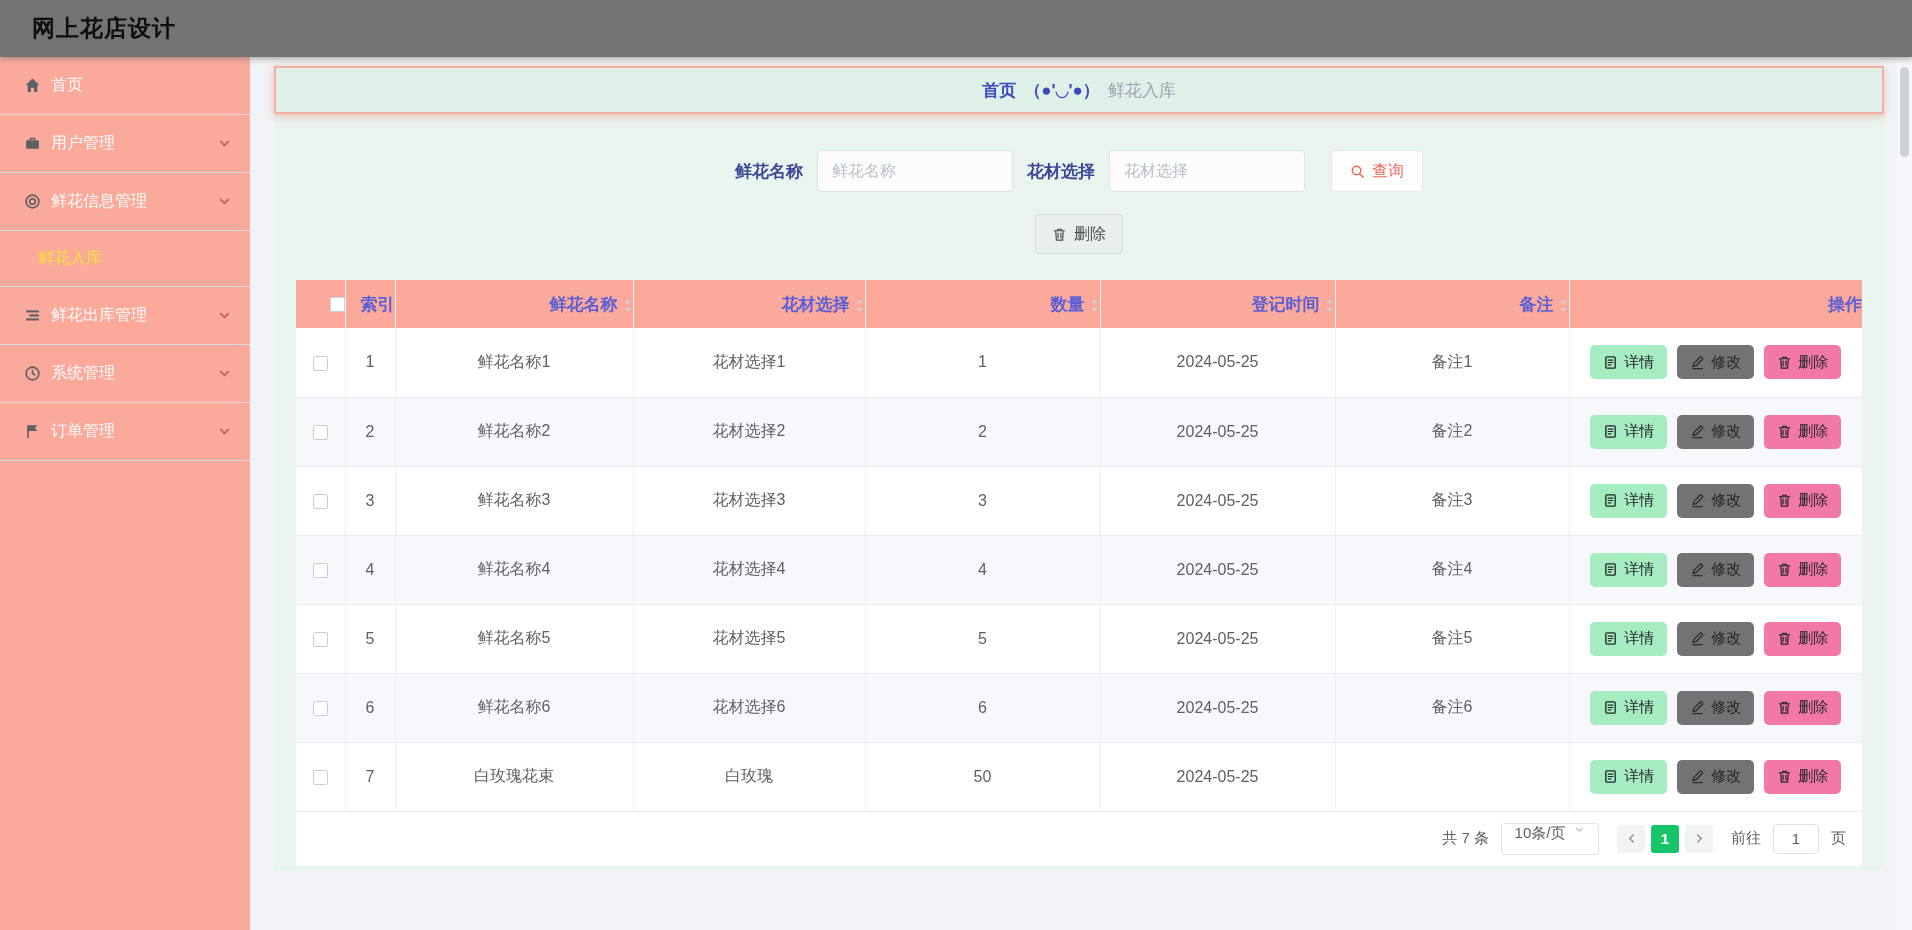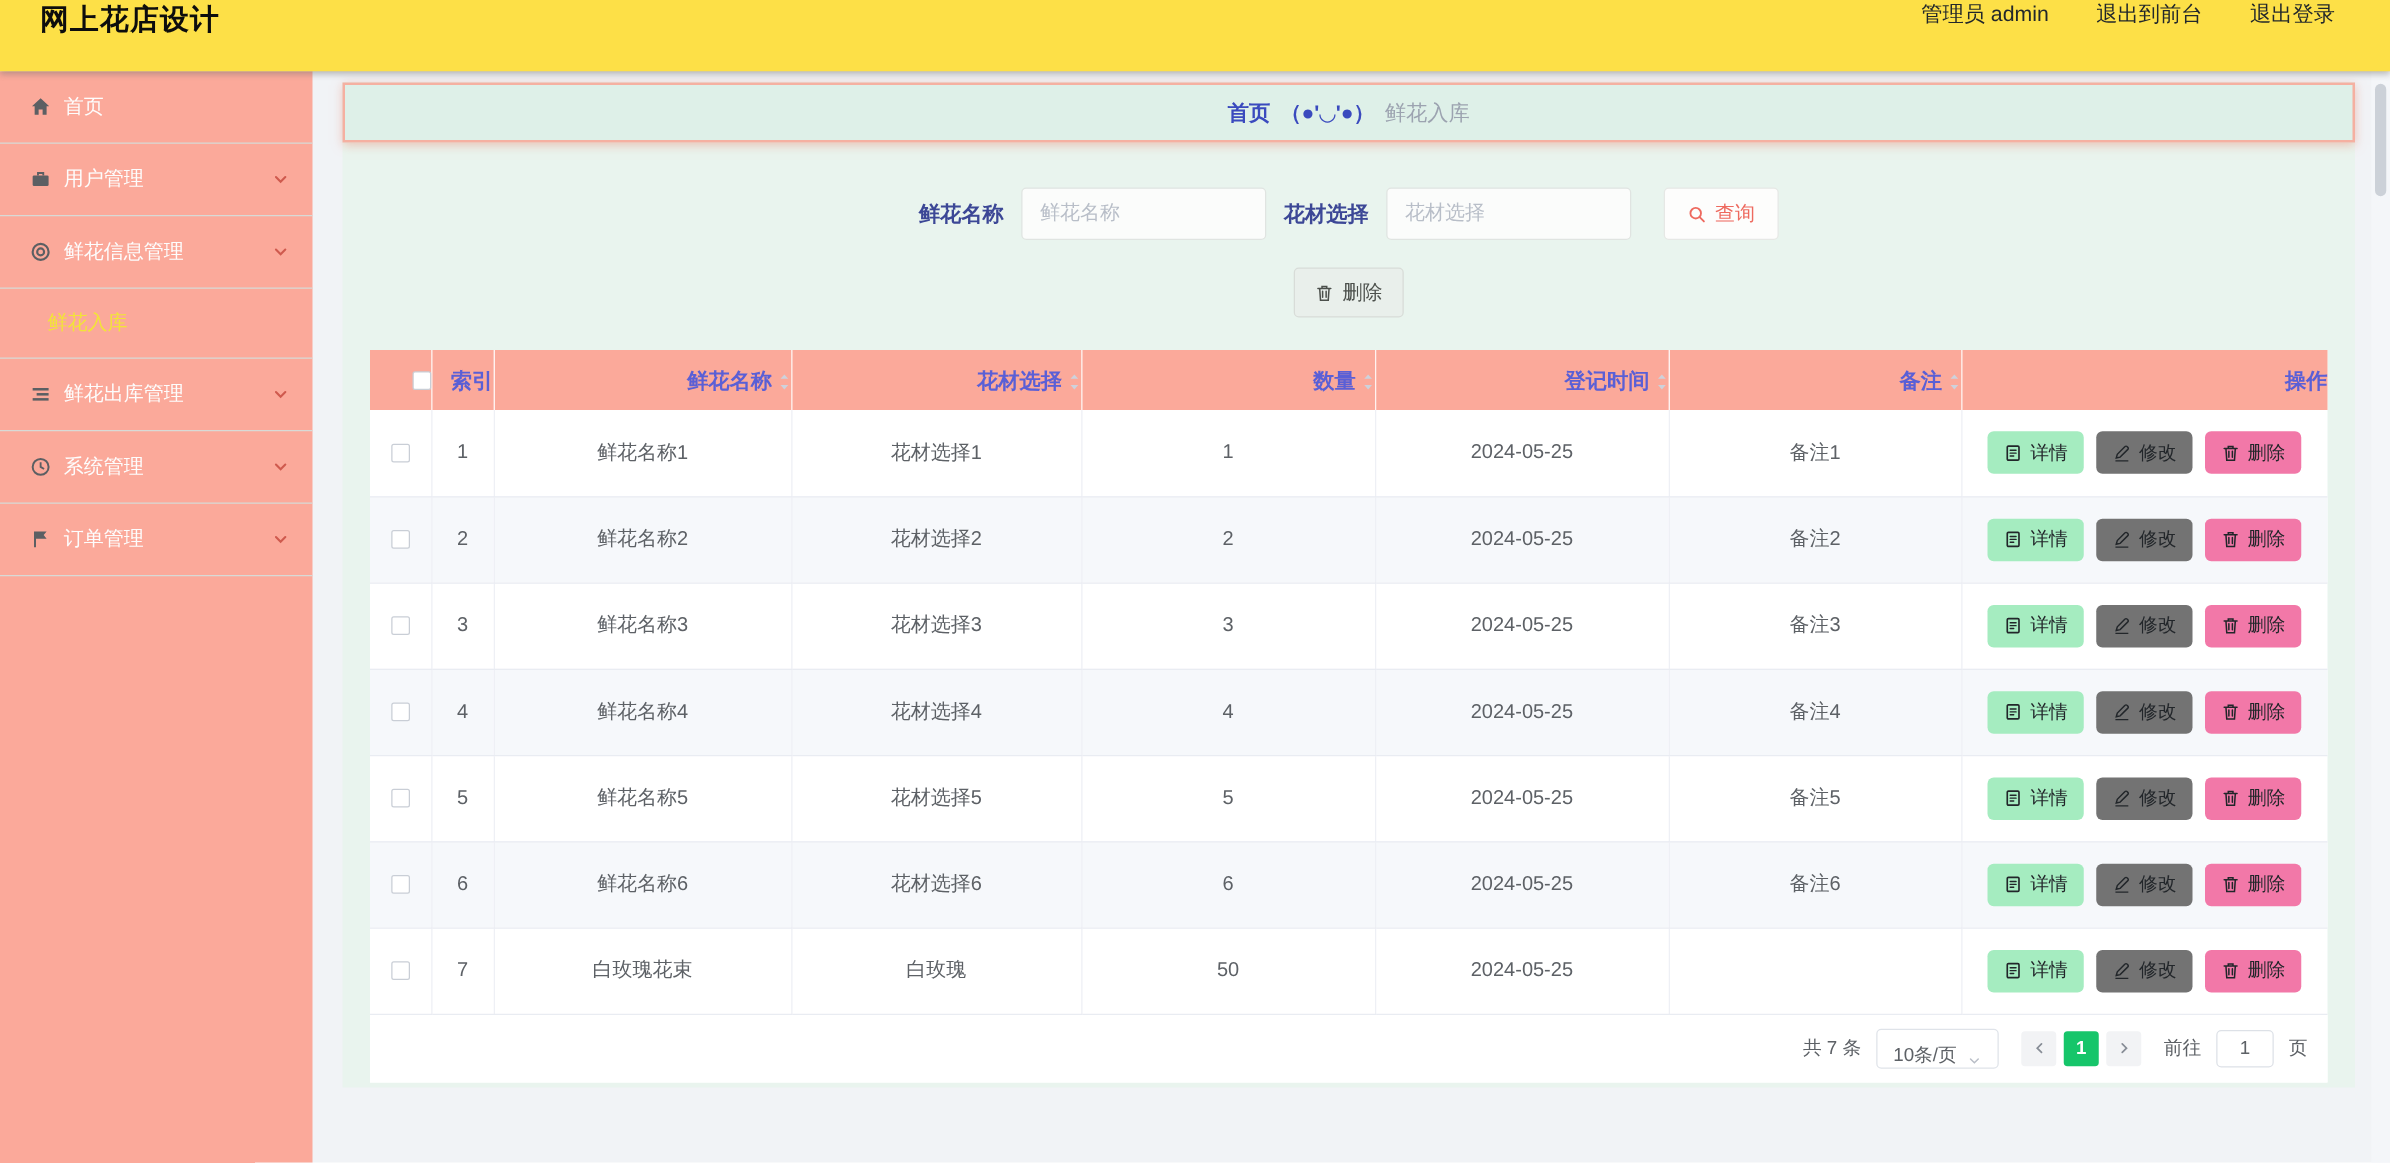--- a/index.html
+++ b/index.html
@@ -1,21 +1,21 @@
 <!DOCTYPE html>
 <html><head>
 <meta charset="utf-8">
 <style>
   * { margin:0; padding:0; box-sizing:border-box; }
   html,body { width:1912px; height:930px; overflow:hidden; }
   body { background:#f1f3f6; font-family:"Liberation Sans","DejaVu Sans",sans-serif; color:#333; }
 
   
-  .app-header { position:absolute; top:0; left:0; right:0; height:57px; background:#fde047;
-    display:flex; align-items:flex-start; padding:0 44px 0 32px; z-index:20;
+  .app-header { position:absolute; top:0; left:0; right:0; height:57px; background:#737373;
+    display:flex; align-items:center; padding:0 44px 0 32px; z-index:20;
     box-shadow:0 3px 5px rgba(110,110,110,.45); }
   .app-title { font-size:23px; font-weight:bold; color:#0d0d0d; letter-spacing:1px; }
   .header-links { margin-left:auto; display:flex; gap:38px; }
   .hlink { font-size:17px; color:#22272b; cursor:pointer; }
 
   
   .sidebar { position:absolute; top:57px; left:0; bottom:0; width:250px; background:#fba99a; z-index:5; }
   .side-group { border-bottom:1px solid #d8dad6; }
   .side-item { height:57px; display:flex; align-items:center; padding:0 18px 0 24px;
     color:#fdfdfd; font-size:16px; cursor:pointer; }
@@ -77,46 +77,41 @@
     cursor:pointer; font-family:inherit;justify-content:center; }
   .abtn svg { width:15px; height:15px; }
   .abtn.detail { background:#a5ecc0; }
   .abtn.edit   { background:#737373; }
   .abtn.del    { background:#f278a8; }
 
   
   .tfooter { height:54px; display:flex; align-items:center; justify-content:flex-end;
     gap:12px; padding-right:16px; font-size:15px; color:#5d6166; background:#fff; }
   .psize { width:98px; height:32px; border:1px solid #dfe3e9; border-radius:4px; background:#fff;
-    display:inline-flex; align-items:flex-end; justify-content:center; gap:9px; cursor:pointer; }
+    display:inline-flex; align-items:flex-start; justify-content:center; gap:9px; cursor:pointer; }
   .psize svg { width:11px; height:11px; }
   .pager { display:inline-flex; align-items:center; gap:6px; margin:0 6px; }
   .pbtn { width:28px; height:28px; background:#f2f3f5; border:none; border-radius:3px;
     display:inline-flex; align-items:center; justify-content:center; cursor:pointer; }
   .pbtn svg { width:11px; height:11px; }
   .pcur { width:28px; height:28px; background:#16c56a; color:#fff; border-radius:3px;
     display:inline-flex; align-items:center; justify-content:center; font-size:15px;
     font-weight:bold; cursor:pointer; }
   .goto-input { width:46px; height:30px; border:1px solid #dde1e7; border-radius:4px;
     text-align:center; font-size:15px; color:#5d6166; background:#fff; font-family:inherit; }
 
   
   .vscroll { position:absolute; right:0; top:57px; bottom:0; width:15px; background:#f4f6f9; z-index:15; }
   .vthumb { position:absolute; top:10px; left:3px; width:9px; height:90px; background:#ccd1d8; border-radius:5px; }
 </style>
 </head>
 <body>
 
 <header class="app-header">
   <div class="app-title">网上花店设计</div>
-  <nav class="header-links" id="header-links">
-      <span class="hlink">管理员 admin</span>
-      <span class="hlink">退出到前台</span>
-      <span class="hlink">退出登录</span>
-    </nav>
 </header>
 
 <aside class="sidebar" id="sidebar">
     <div class="side-group">
       <div class="side-item">
         <svg class="mi" viewBox="0 0 16 16">
           <path d="M8 1.5L14.5 7.5H12.5V14H9.5V10H6.5V14H3.5V7.5H1.5Z" fill="#5c5f63"></path>
         </svg>
         <span>首页</span>
       </div>

